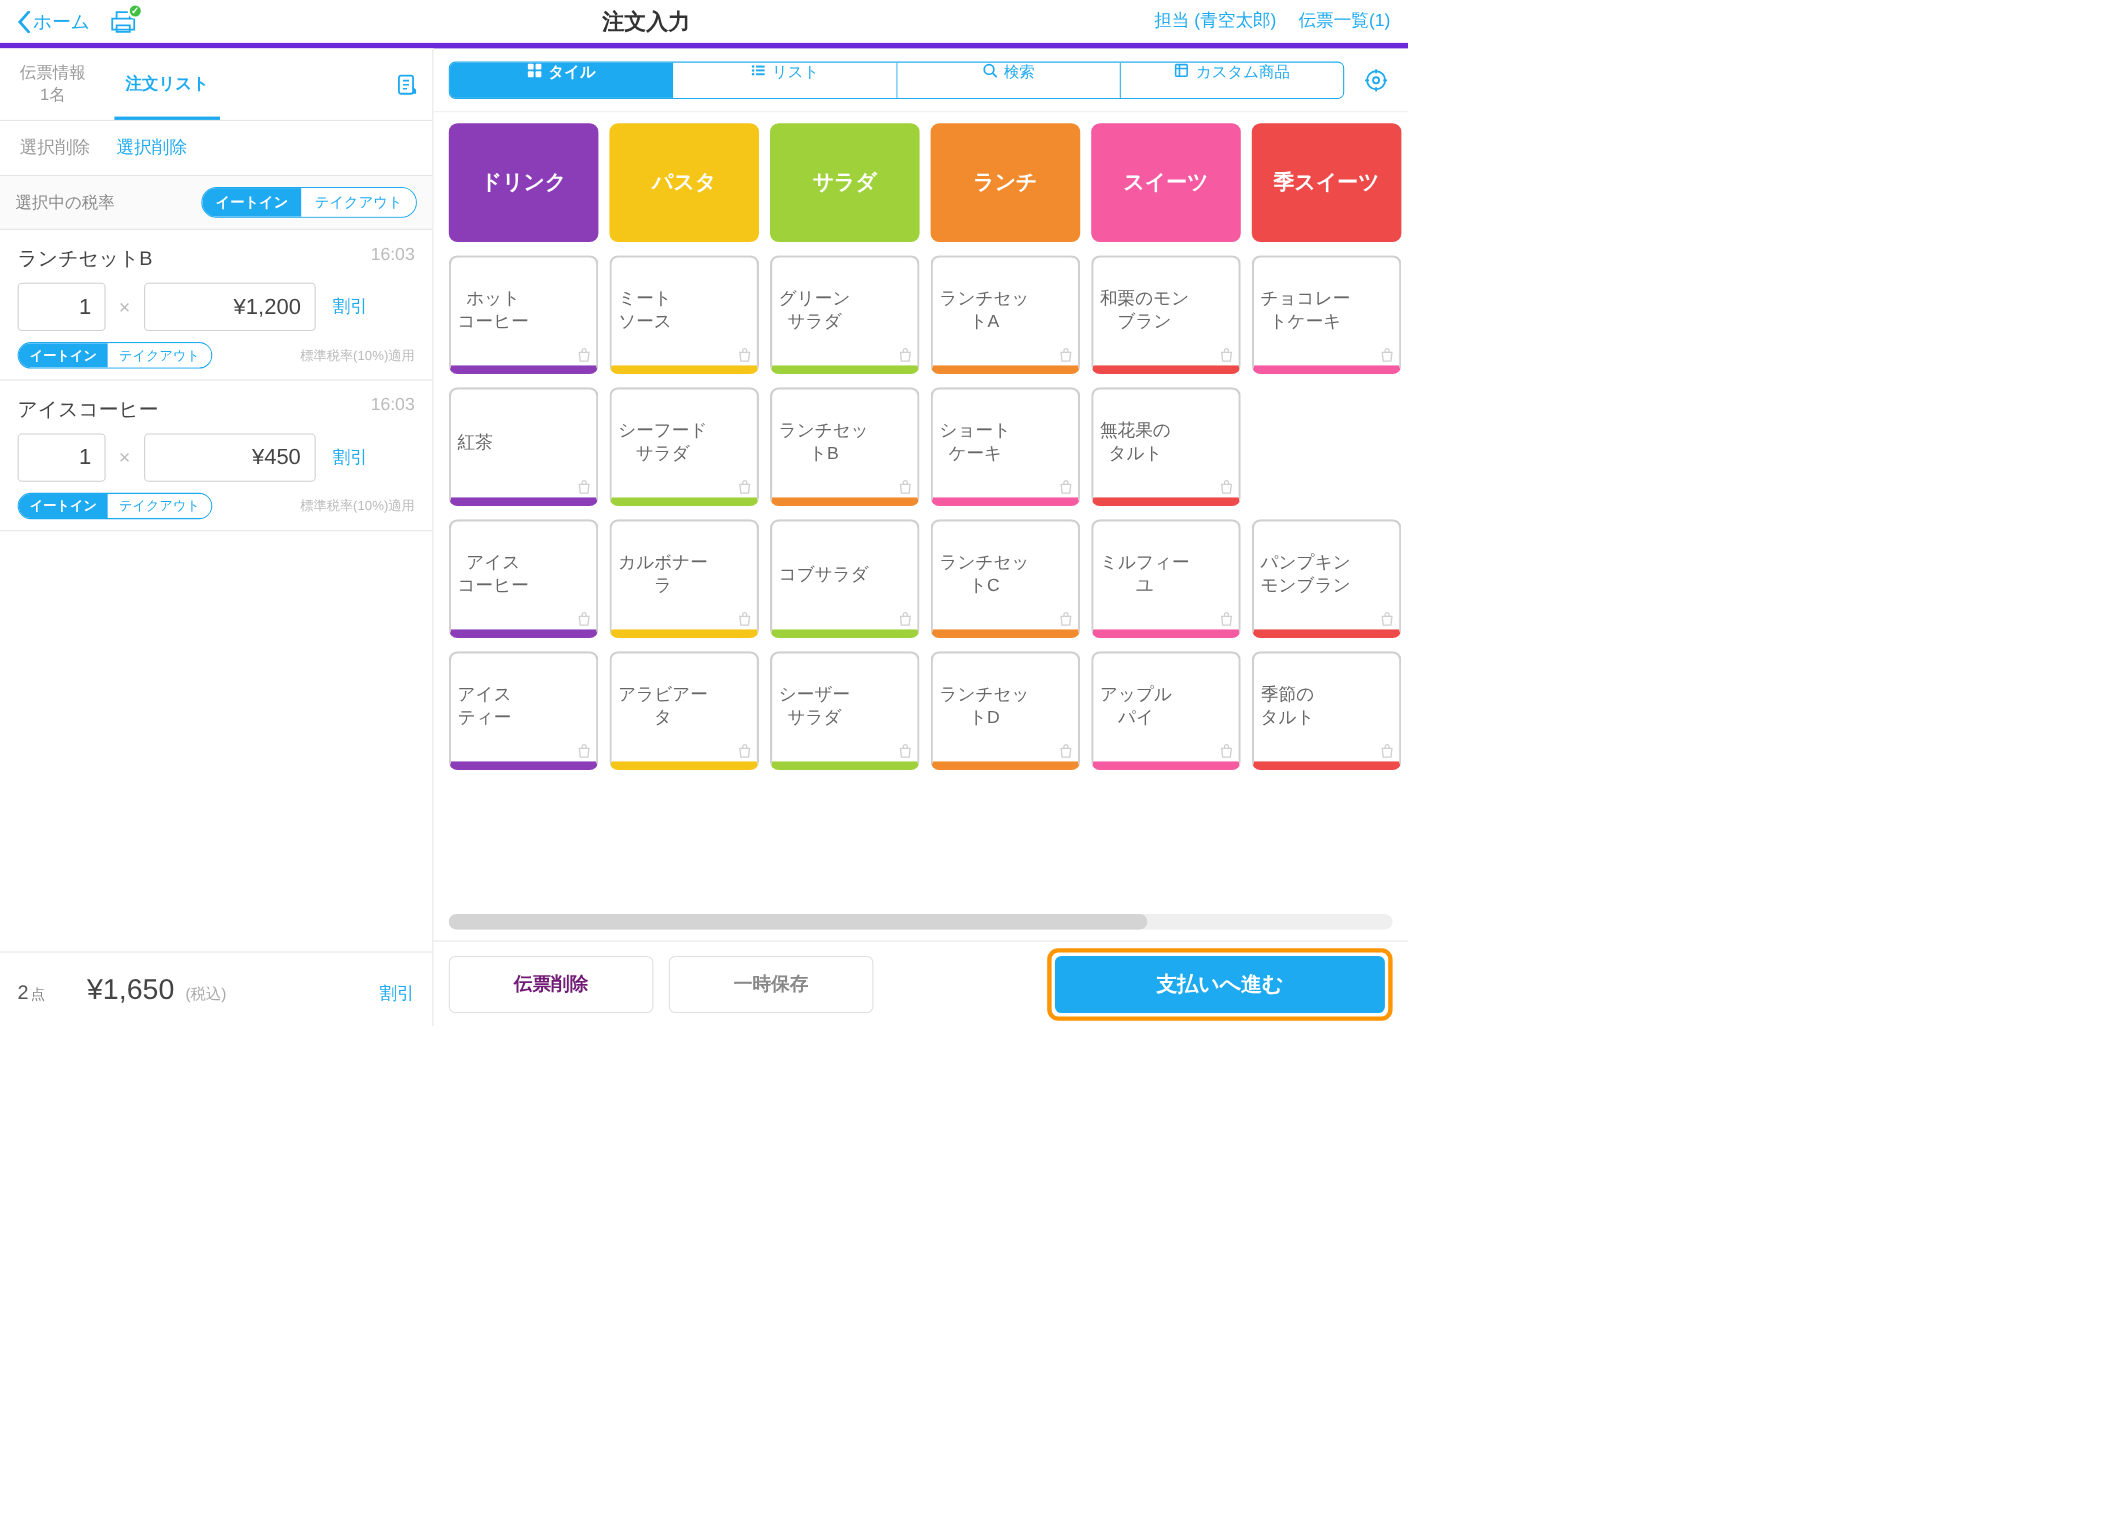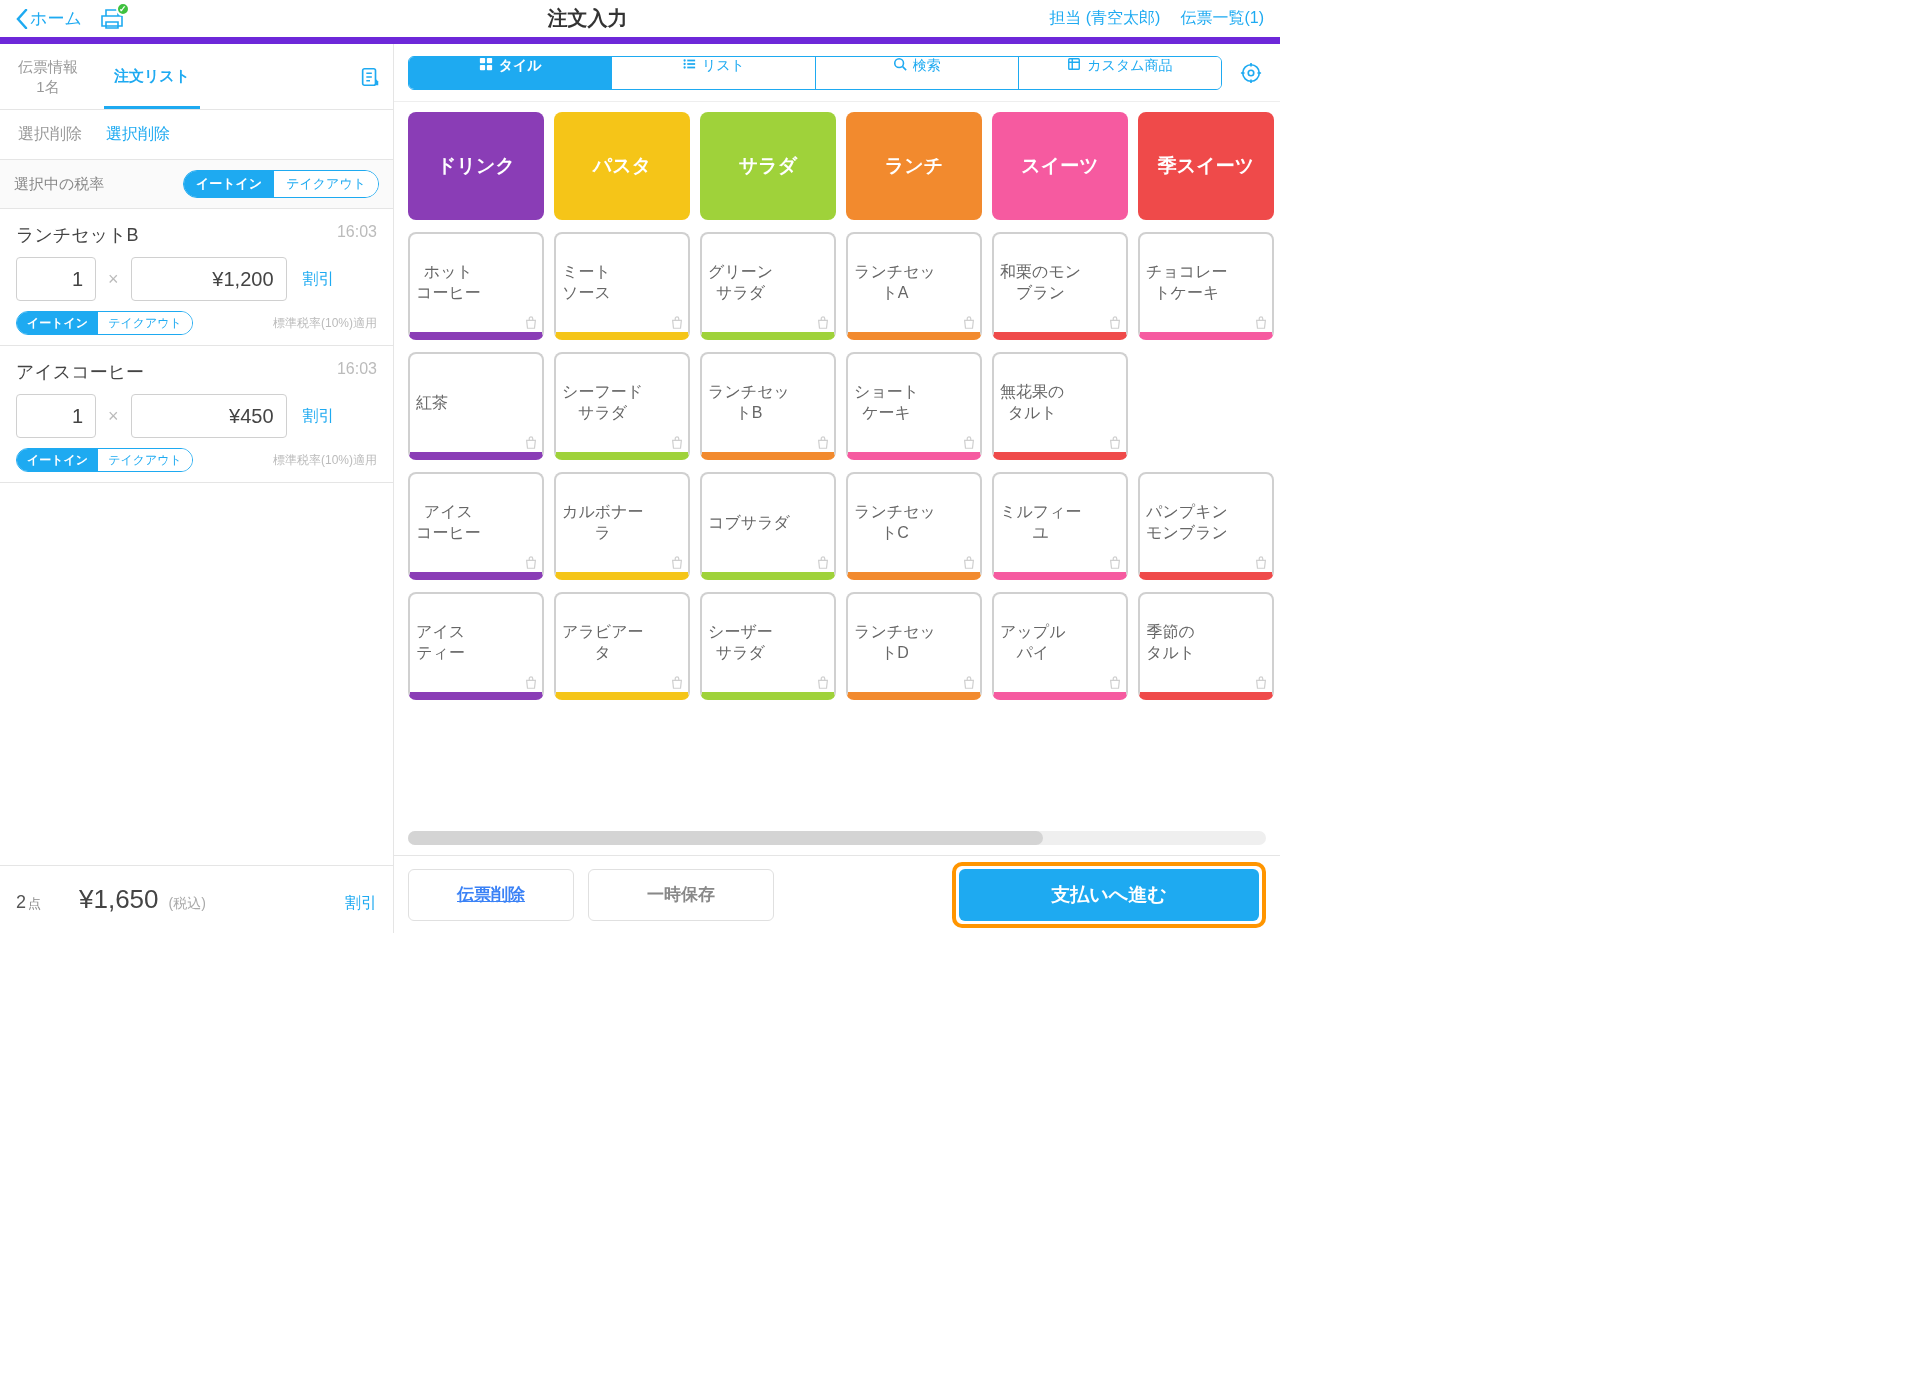--- a/index.html
+++ b/index.html
@@ -1,21 +1,21 @@
 <!DOCTYPE html>
 <html><head>
 <meta charset="utf-8">
 <style>
 * { margin: 0; padding: 0; box-sizing: border-box; font-family: -apple-system, "Hiragino Sans", sans-serif; }
 html, body { width: 1280px; height: 933px; background: #fff; overflow: hidden; }
 
 .app { display: flex; flex-direction: column; width: 100%; height: 100%; }
 
 
-.header { height: 44px; display: flex; align-items: center; justify-content: space-between; padding: 0 16px; border-bottom: 7px solid #6d28d9; }
+.header { height: 44px; display: flex; align-items: center; justify-content: space-between; padding: 0 16px; border-bottom: 5px solid #6d28d9; }
 .hdr-left { display: flex; align-items: center; gap: 16px; }
 .back { display: flex; align-items: center; gap: 2px; color: #1eaaf1; font-size: 17px; cursor: pointer; }
 .back svg { width: 12px; height: 20px; fill: #1eaaf1; }
 .printer { position: relative; width: 28px; height: 22px; }
 .printer svg { width: 28px; height: 22px; fill: #1eaaf1; }
 .printer .ok { position: absolute; right: -4px; top: -6px; width: 14px; height: 14px; background: #3fc13f; border-radius: 50%; border: 2px solid #fff; display: flex; align-items: center; justify-content: center; }
 .printer .ok::after { content: "✓"; color: #fff; font-size: 9px; font-weight: bold; }
 .hdr-title { font-size: 20px; font-weight: 600; color: #333; }
 .hdr-right { display: flex; gap: 20px; }
 .hdr-link { color: #1eaaf1; font-size: 16px; cursor: pointer; }
@@ -87,21 +87,21 @@
 
 .prod-rows { display: flex; flex-direction: column; gap: 12px; overflow-y: auto; flex: 1; }
 .prod { width: 136px; height: 108px; border-radius: 8px; border: 2px solid #d0d0d0; border-top-width: 2px; background: #fff; position: relative; display: flex; align-items: center; justify-content: flex-start; text-align: center; padding: 6px; font-size: 16px; color: #666; line-height: 1.3; cursor: pointer; flex-shrink: 0; border-bottom-width: 8px; }
 .prod .bag { position: absolute; right: 4px; bottom: 2px; width: 14px; height: 14px; color: #d0d0d0; }
 
 .hscroll { height: 14px; margin: 10px 14px 10px 0; background: #efefef; border-radius: 7px; position: relative; }
 .hthumb { position: absolute; left: 0; top: 0; height: 100%; background: #d4d4d4; border-radius: 7px; }
 
 .main-foot { height: 78px; border-top: 1px solid #e5e5e5; display: flex; align-items: center; padding: 0 14px; gap: 14px; }
 .btn { height: 52px; border-radius: 6px; font-size: 17px; font-weight: 600; display: flex; align-items: center; justify-content: center; cursor: pointer; }
-.btn-del { width: 166px; border: 1px solid #e0e0e0; color: #3b82f6; background: #fff; text-decoration: underline; }
+.btn-del { width: 186px; border: 1px solid #e0e0e0; color: #701a75; background: #fff; }
 .btn-save { width: 186px; border: 1px solid #e0e0e0; color: #888; background: #fff; }
 .btn-pay-wrap { margin-left: auto; border: 4px solid #ff9500; border-radius: 10px; padding: 3px; }
 .btn-pay { width: 300px; height: 52px; background: #1eaaf1; color: #fff; border-radius: 6px; display: flex; align-items: center; justify-content: center; font-size: 19px; font-weight: 600; cursor: pointer; }
 </style>
 </head>
 <body>
 
 <div class="app">
 
   <div class="header">

